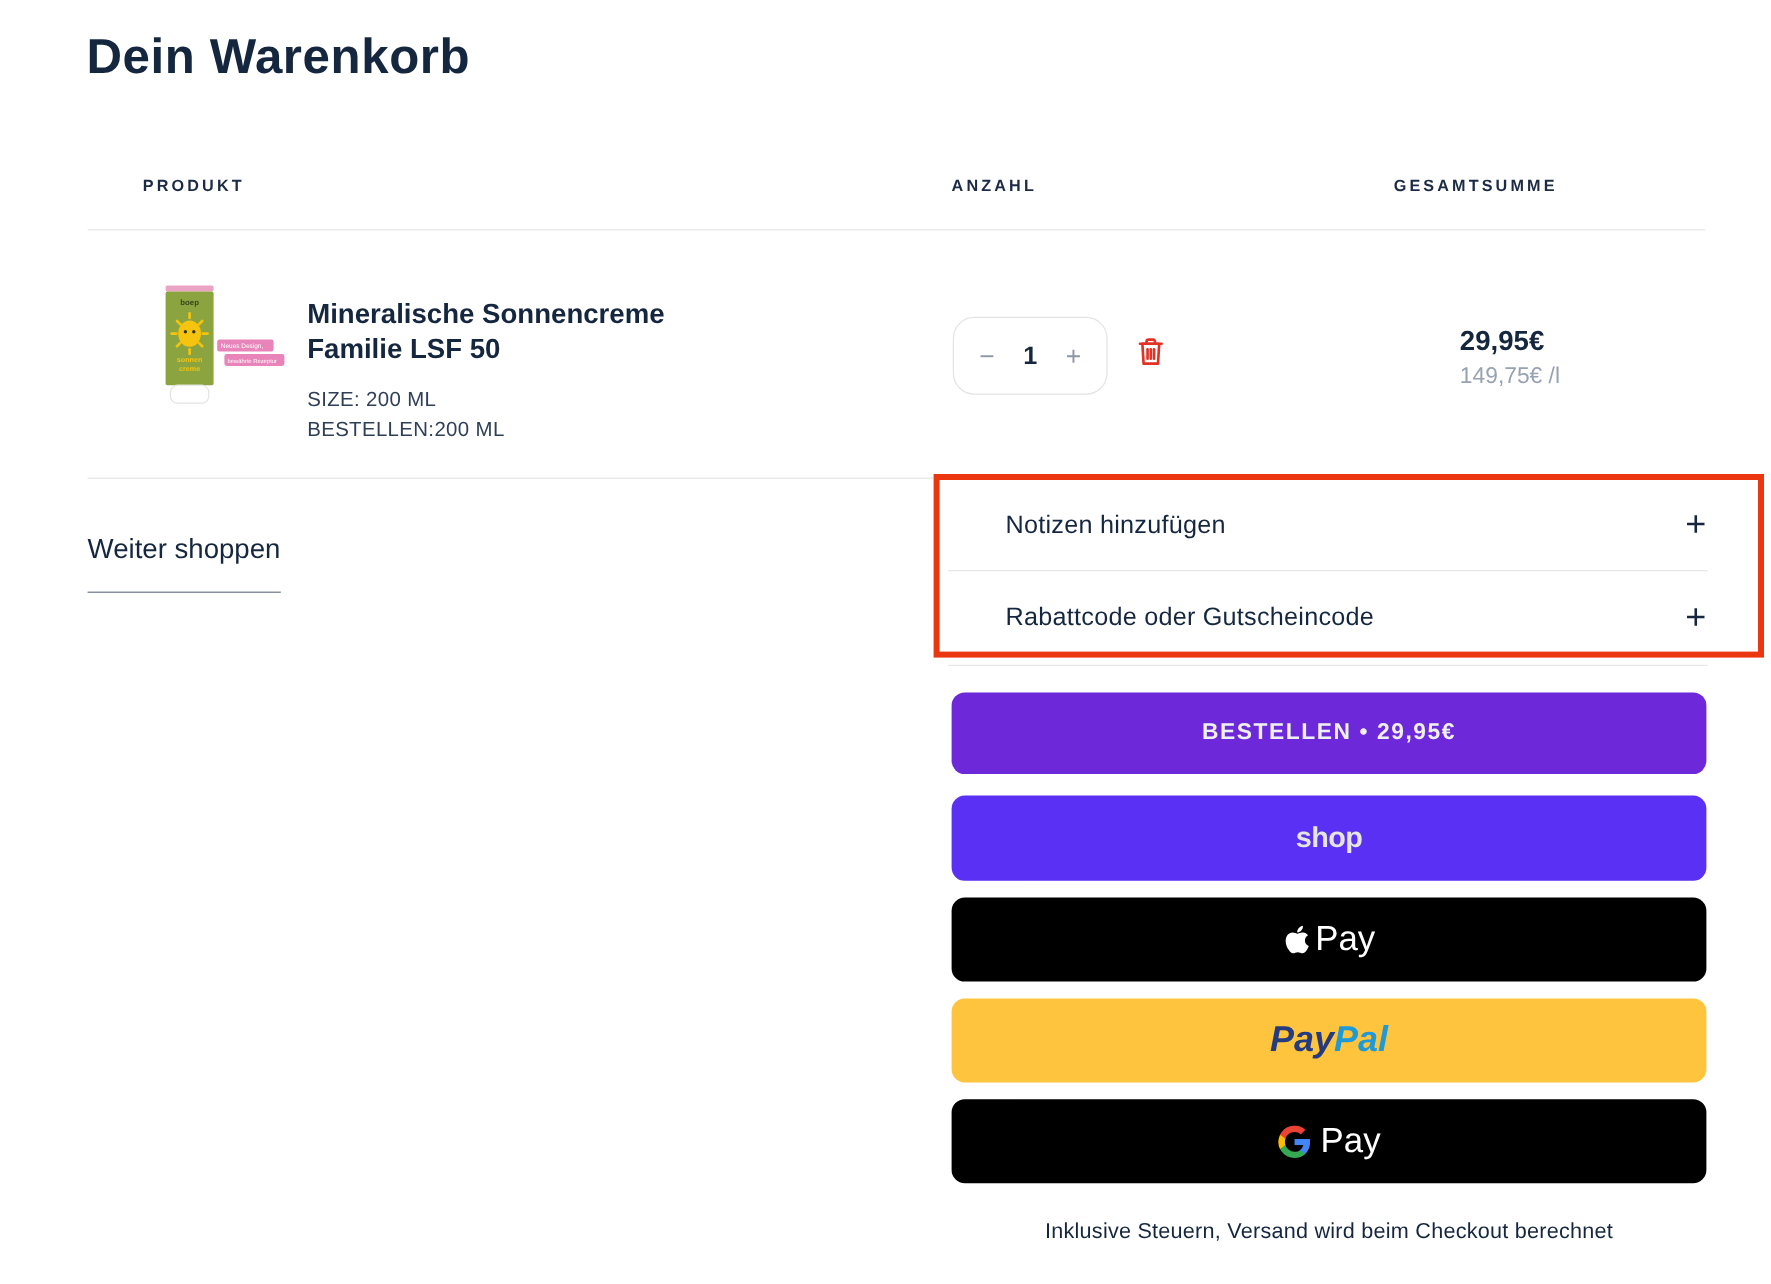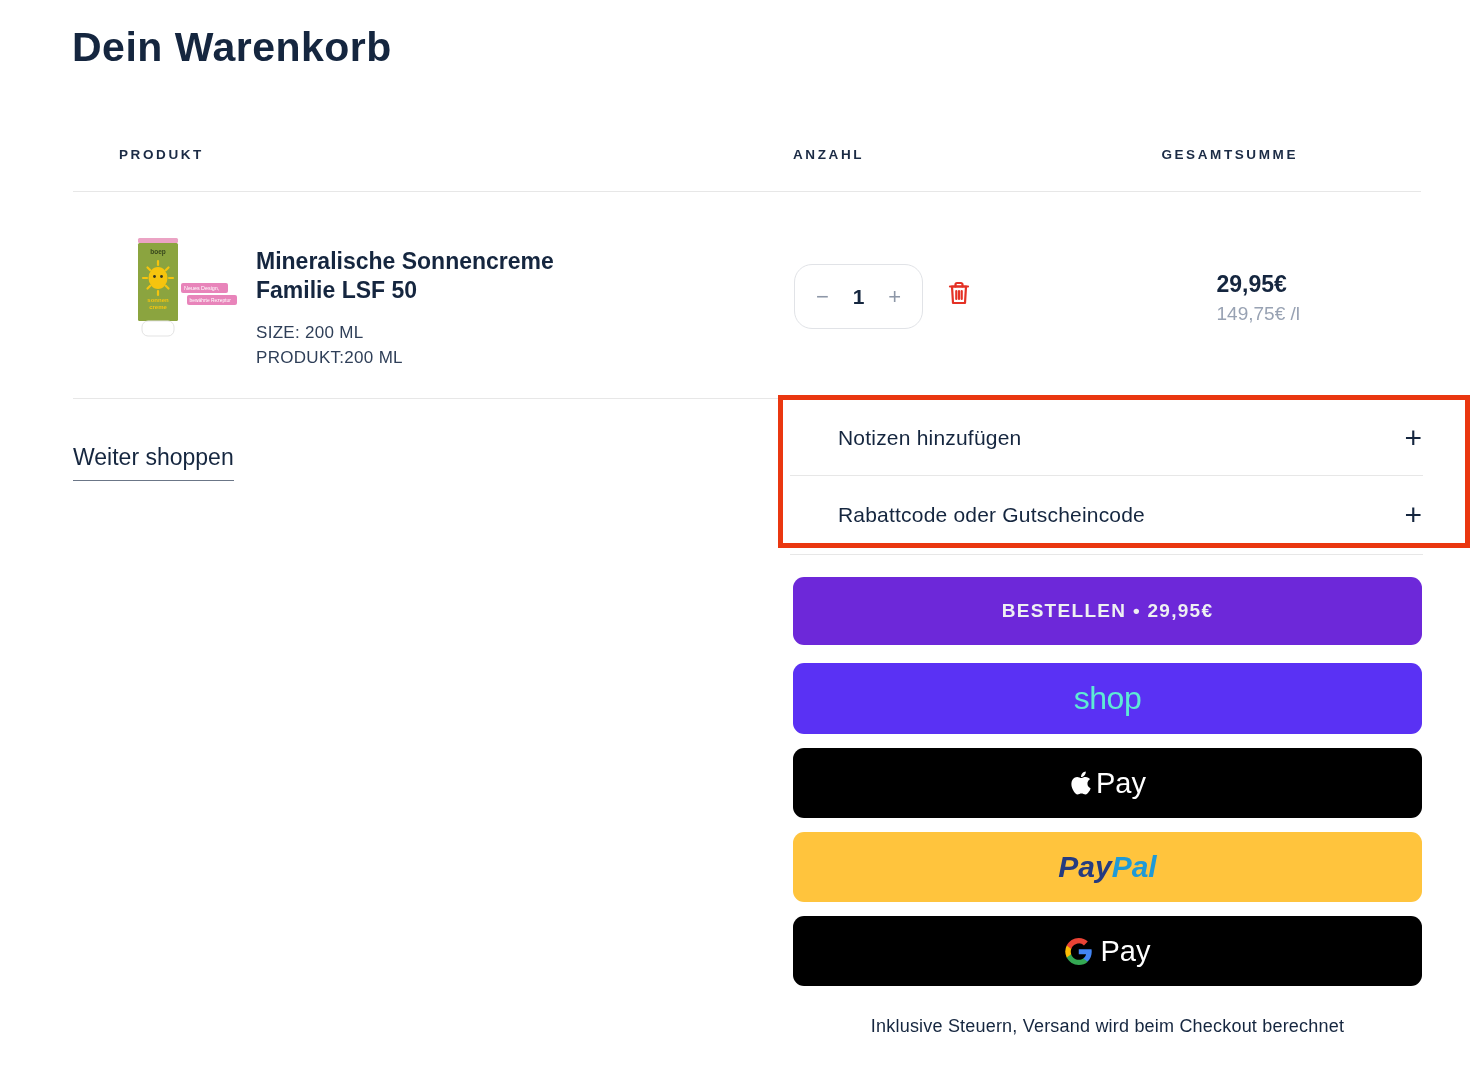--- a/index.html
+++ b/index.html
@@ -33,41 +33,41 @@
   .step-btn { font-size:22px; color:#8d97a7; font-weight:400; cursor:pointer; line-height:1; }
   .step-qty { font-size:21px; font-weight:700; color:#15263f; }
 
   .trash { position:absolute; left:947px; top:280px; width:24px; height:26px; cursor:pointer; }
 
   .price-block { position:absolute; right:53px; top:271px; }
   .price-total { font-size:23px; font-weight:700; color:#15263f; }
   .price-unit { margin-top:5px; font-size:19px; color:#98a2b3; }
 
   .continue-link { position:absolute; left:73px; top:444px; font-size:23px; color:#15263f;
-    padding-bottom:9px; border-bottom:1px solid #6b7687; cursor:pointer; }
+    padding-bottom:22px; border-bottom:1px solid #6b7687; cursor:pointer; }
 
   .accordion { position:absolute; left:790px; width:632px; }
   .acc-row { position:absolute; left:0; width:632px; display:flex; align-items:center;
     justify-content:space-between; padding-left:48px; cursor:pointer;gap:36px; }
   .acc-row-1 { top:400px; height:75px; }
   .acc-row-2 { top:476px; height:77px; }
   .acc-label { font-size:21px; color:#15263f; letter-spacing:0.2px; }
   .acc-plus { font-size:30px; font-weight:300; color:#15263f; line-height:1; }
   .div-acc-mid { left:790px; top:475px; width:633px; }
   .div-acc-bot { left:790px; top:554px; width:633px; }
 
   .highlight-box { position:absolute; left:778px; top:395px; width:692px; height:153px;
     border:5px solid #ea3710; background:transparent; pointer-events:none; }
 
   .btn { position:absolute; left:793px; width:629px; border-radius:11px;
     display:flex; align-items:center; justify-content:center; cursor:pointer; }
   .btn-order { top:577px; height:68px; background:#6d28d9; }
   .btn-order span { font-size:19px; font-weight:700; letter-spacing:1.3px; color:#eef0f2; }
   .btn-shop { top:663px; height:71px; background:#5a31f4; }
-  .btn-shop span { font-size:32px; font-weight:400; color:#5eead4; letter-spacing:-0.5px; }
+  .btn-shop span { font-size:24px; font-weight:700; color:#e5e5e5; letter-spacing:-0.5px; }
   .btn-apple { top:748px; height:70px; background:#000; gap:3px; }
   .btn-apple .pay-word { font-size:29px; color:#fff; font-weight:500; }
   .btn-paypal { top:832px; height:70px; background:#ffc43d; }
   .btn-paypal span { font-size:30px; font-weight:800; font-style:italic;
     font-family:"Liberation Sans", sans-serif; }
   .pp-pay { color:#253b80; }
   .pp-pal { color:#1f9ad7; }
   .btn-gpay { top:916px; height:70px; background:#000; gap:9px; }
   .btn-gpay .pay-word { font-size:29px; color:#fff; font-weight:500; }
 
@@ -115,21 +115,21 @@
     </svg>
   </div>
 
   <div class="prod-info">
     <div class="prod-name">
       <div>Mineralische Sonnencreme</div>
       <div>Familie LSF 50</div>
     </div>
     <div class="prod-meta">
       <div>SIZE: 200 ML</div>
-      <div>PRODUKT:200 ML</div>
+      <div>BESTELLEN:200 ML</div>
     </div>
   </div>
 
   <div class="stepper">
     <span class="step-btn">−</span>
     <span class="step-qty">1</span>
     <span class="step-btn">+</span>
   </div>
 
   <div class="trash">

